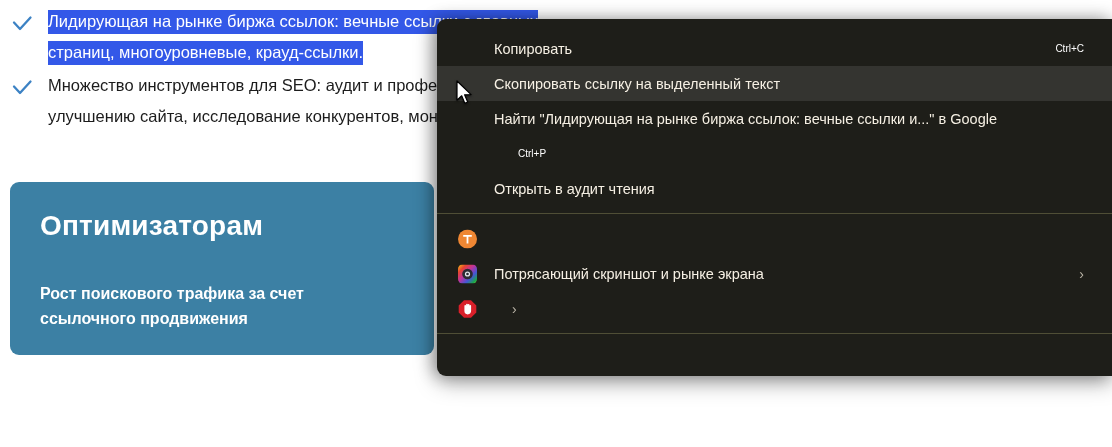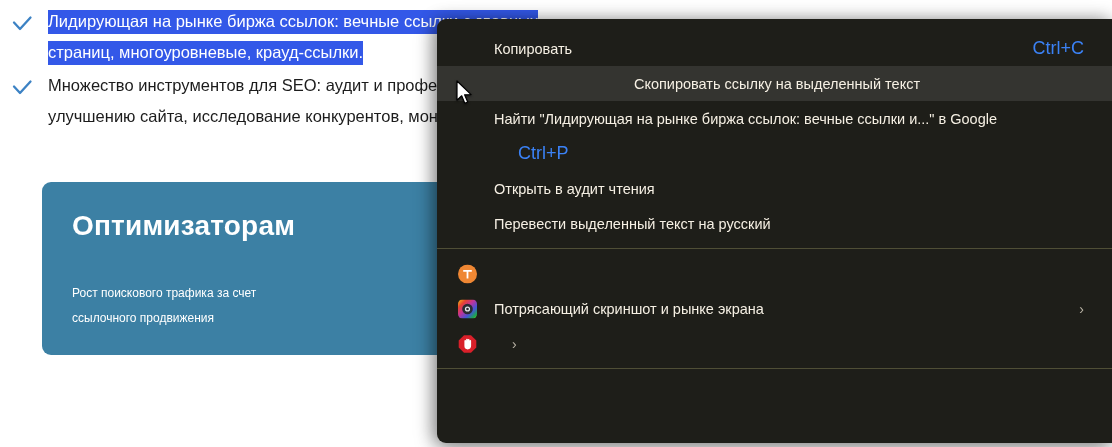--- a/index.html
+++ b/index.html
@@ -63,35 +63,35 @@
   
   #teal-card {
     position: absolute;
     left: 10px;
     top: 182px;
     width: 424px;
     height: 173px;
     background: #3c80a4;
     border-radius: 9px;
     padding: 28px 30px;
-    margin-left: 32px;
   }
   #teal-card .card-title {
     color: #ffffff;
     font-size: 28px;
     font-weight: bold;
     line-height: 1.15;
     letter-spacing: 0.2px;
   }
   #teal-card .card-sub {
     margin-top: 39px;
     color: #ffffff;
-    font-size: 12px;
+    font-size: 16px;
     line-height: 25px;
     white-space: pre-line;
+    font-weight: bold;
   }
 
   
   #right-card-sliver {
     position: absolute;
     left: 1098px;
     top: 182px;
     width: 14px;
     height: 173px;
     background: #d3daea;
@@ -105,50 +105,50 @@
     color: #e08a33;
     font-family: "Liberation Sans", sans-serif;
   }
 
   
   #context-menu {
     position: absolute;
     left: 437px;
     top: 19px;
     width: 675px;
-    height: 424px;
+    height: 357px;
     background: #1e1e19;
     border-radius: 9px 0 0 9px;
     box-shadow: -4px 0 16px rgba(0,0,0,0.30), 0 6px 22px rgba(0,0,0,0.35);
     overflow: hidden;
     color: #f6f0e4;
     font-size: 14.5px;
     padding-top: 12px;
   }
 
   .menu-item {
     position: relative;
     height: 35px;
     display: flex;
     align-items: center;
     padding-left: 57px;
     padding-right: 28px;
     cursor: default;
     white-space: nowrap;
   }
-  .menu-item.highlight { background: #343430; text-align: center; }
+  .menu-item.highlight { background: #343430; }
   .menu-item .mi-label {
     flex: 1 1 auto;
     overflow: hidden;
     text-overflow: ellipsis;
   }
   .menu-item .mi-accel {
     flex: 0 0 auto;
-    color: #3b82f6;
-    font-size: 18px;
+    color: #ffffff;
+    font-size: 10px;
     padding-left: 24px;
   }
   .menu-item .mi-arrow {
     flex: 0 0 auto;
     color: #b9b3a6;
     font-size: 14px;
     padding-left: 18px;
   }
 
   .mi-icon {
@@ -234,24 +234,20 @@
 
     <div class="menu-item">
       <span class="mi-accel">Ctrl+P</span>
     </div>
 
     <div class="menu-item">
       <span class="mi-label">Открыть в аудит чтения</span>
       <span class="mi-accel"></span>
     </div>
 
-    <div class="menu-item">
-      <span class="mi-label">Перевести выделенный текст на русский</span>
-      <span class="mi-accel"></span>
-    </div>
 
     <div class="menu-sep"></div>
 
     <div class="menu-item">
       <span class="mi-icon">
         <svg width="19" height="19" viewBox="0 0 19 19">
           <circle cx="9.5" cy="9.5" r="9.5" fill="#ef8733"></circle>
           <path d="M5.2 5.6 H13.8 V7.3 H10.4 V14 H8.6 V7.3 H5.2 Z" fill="#ffffff"></path>
         </svg>
       </span>

